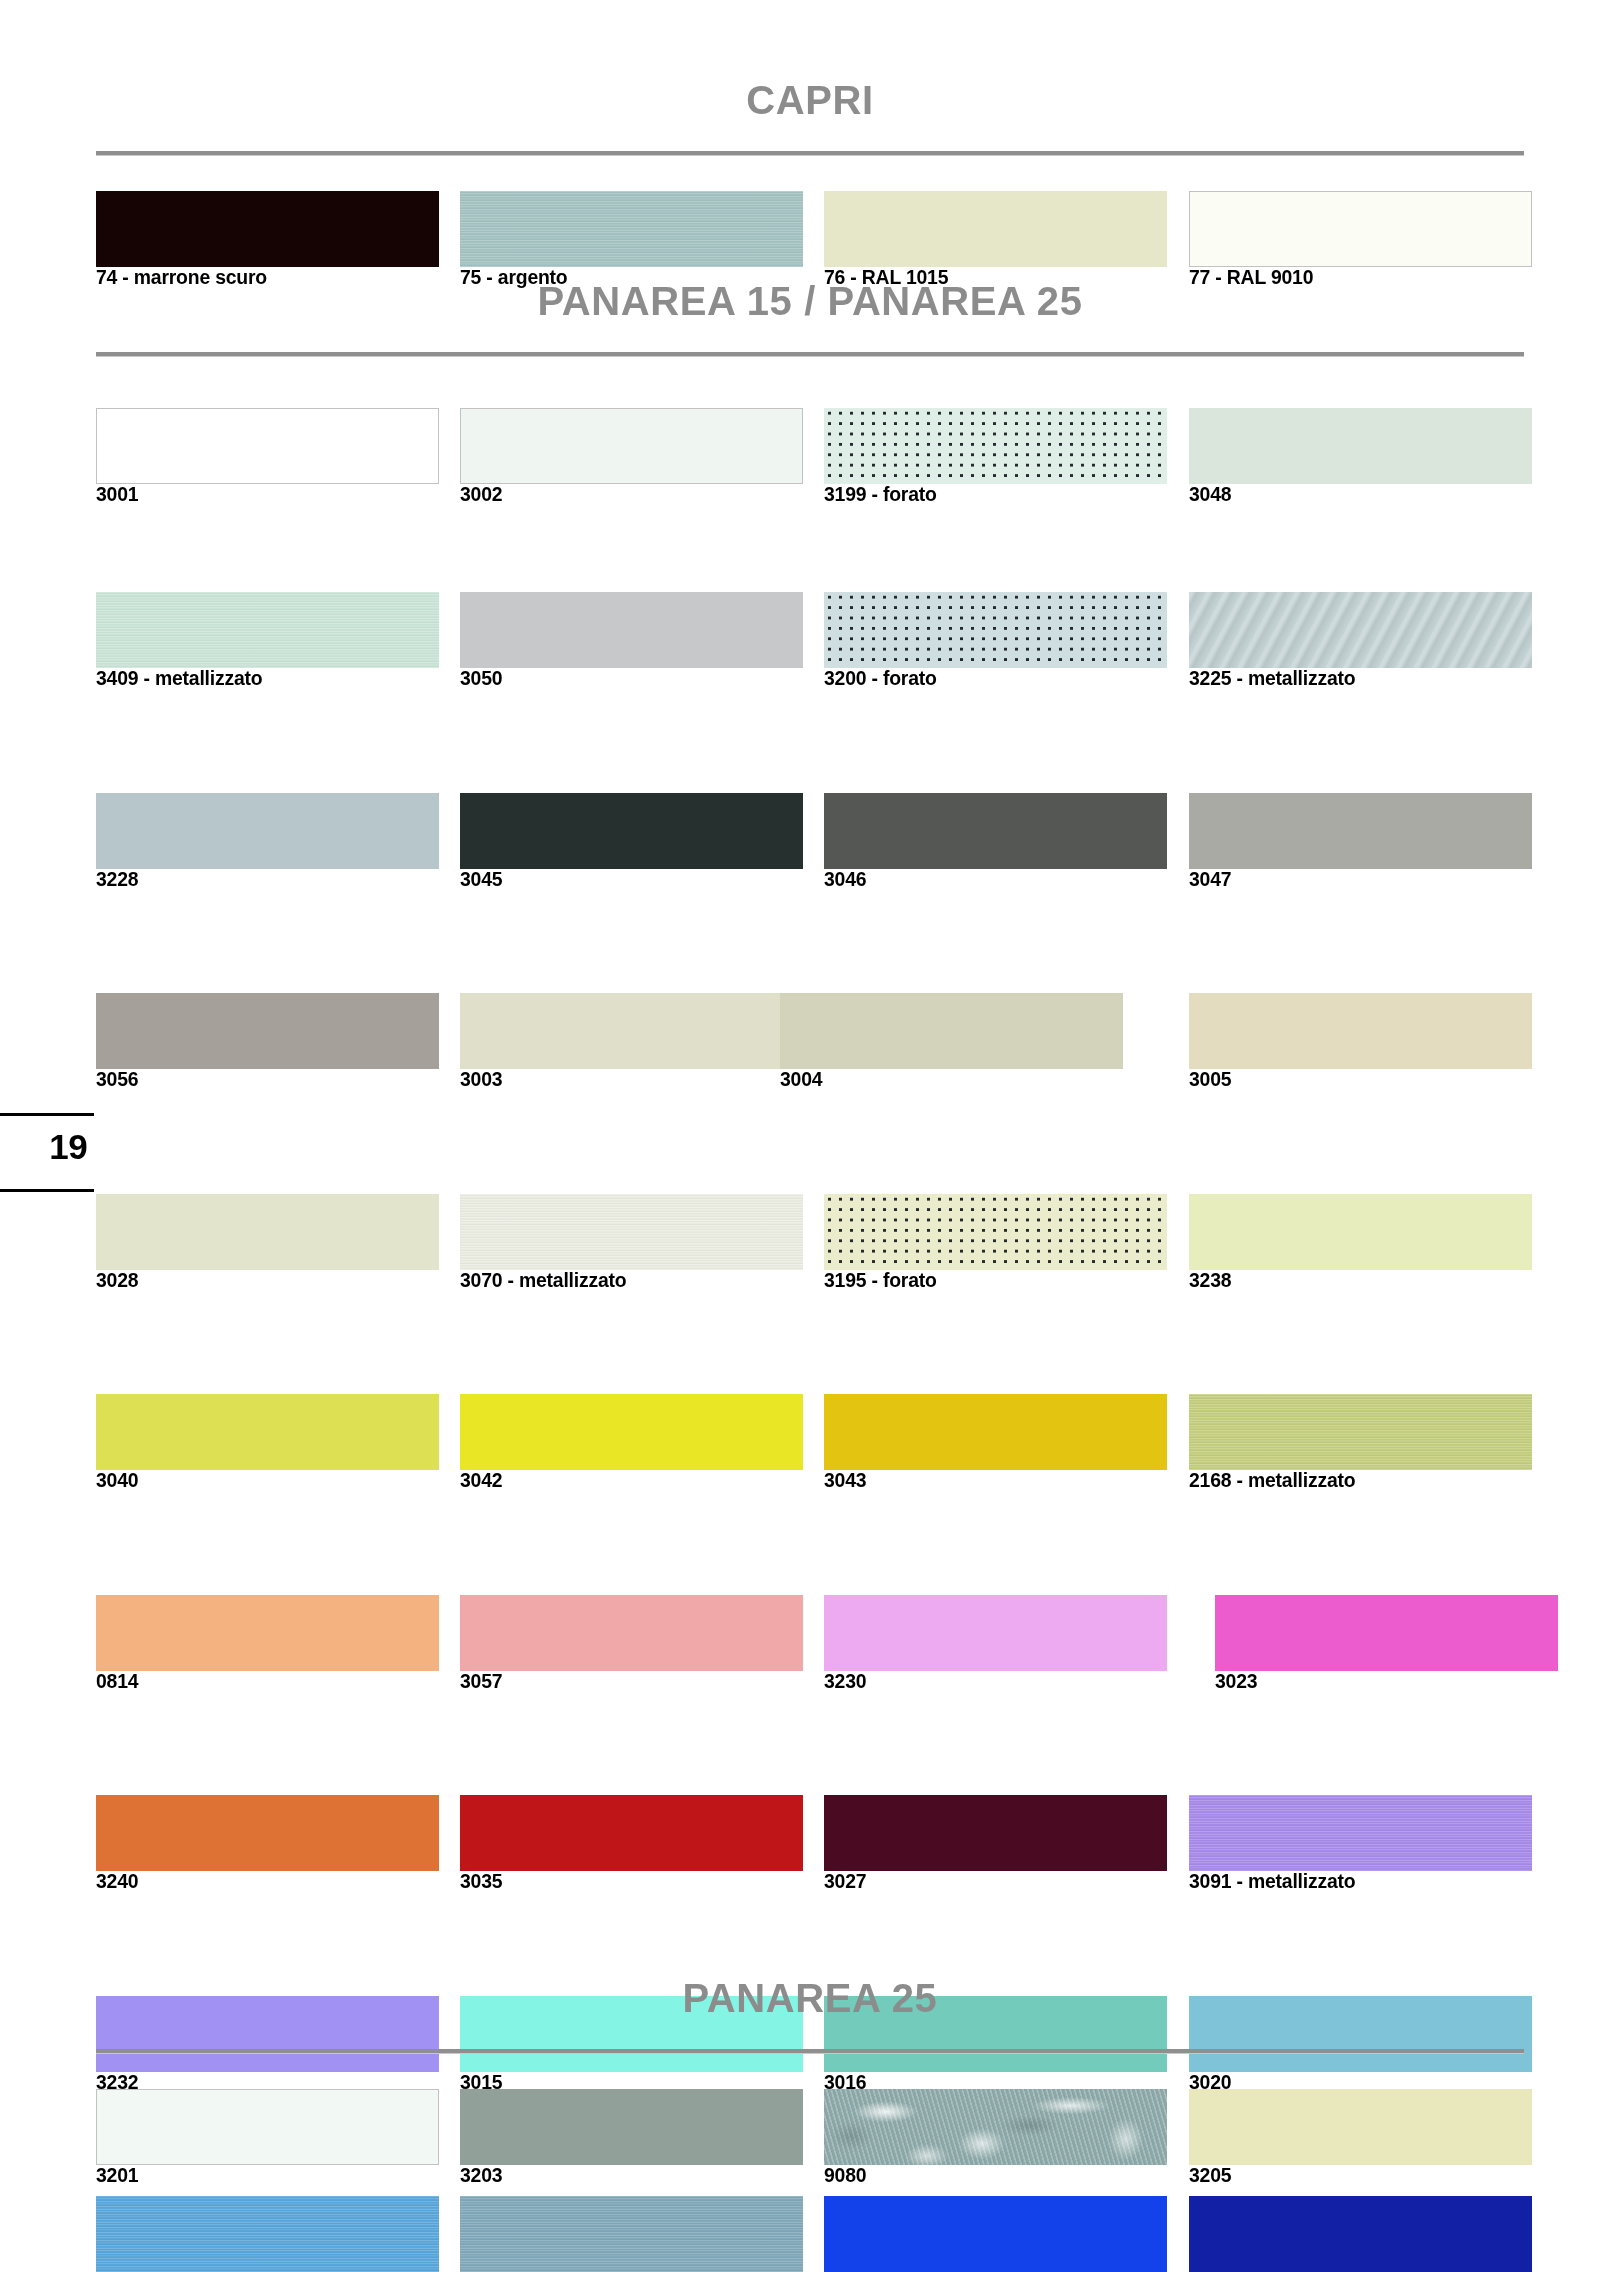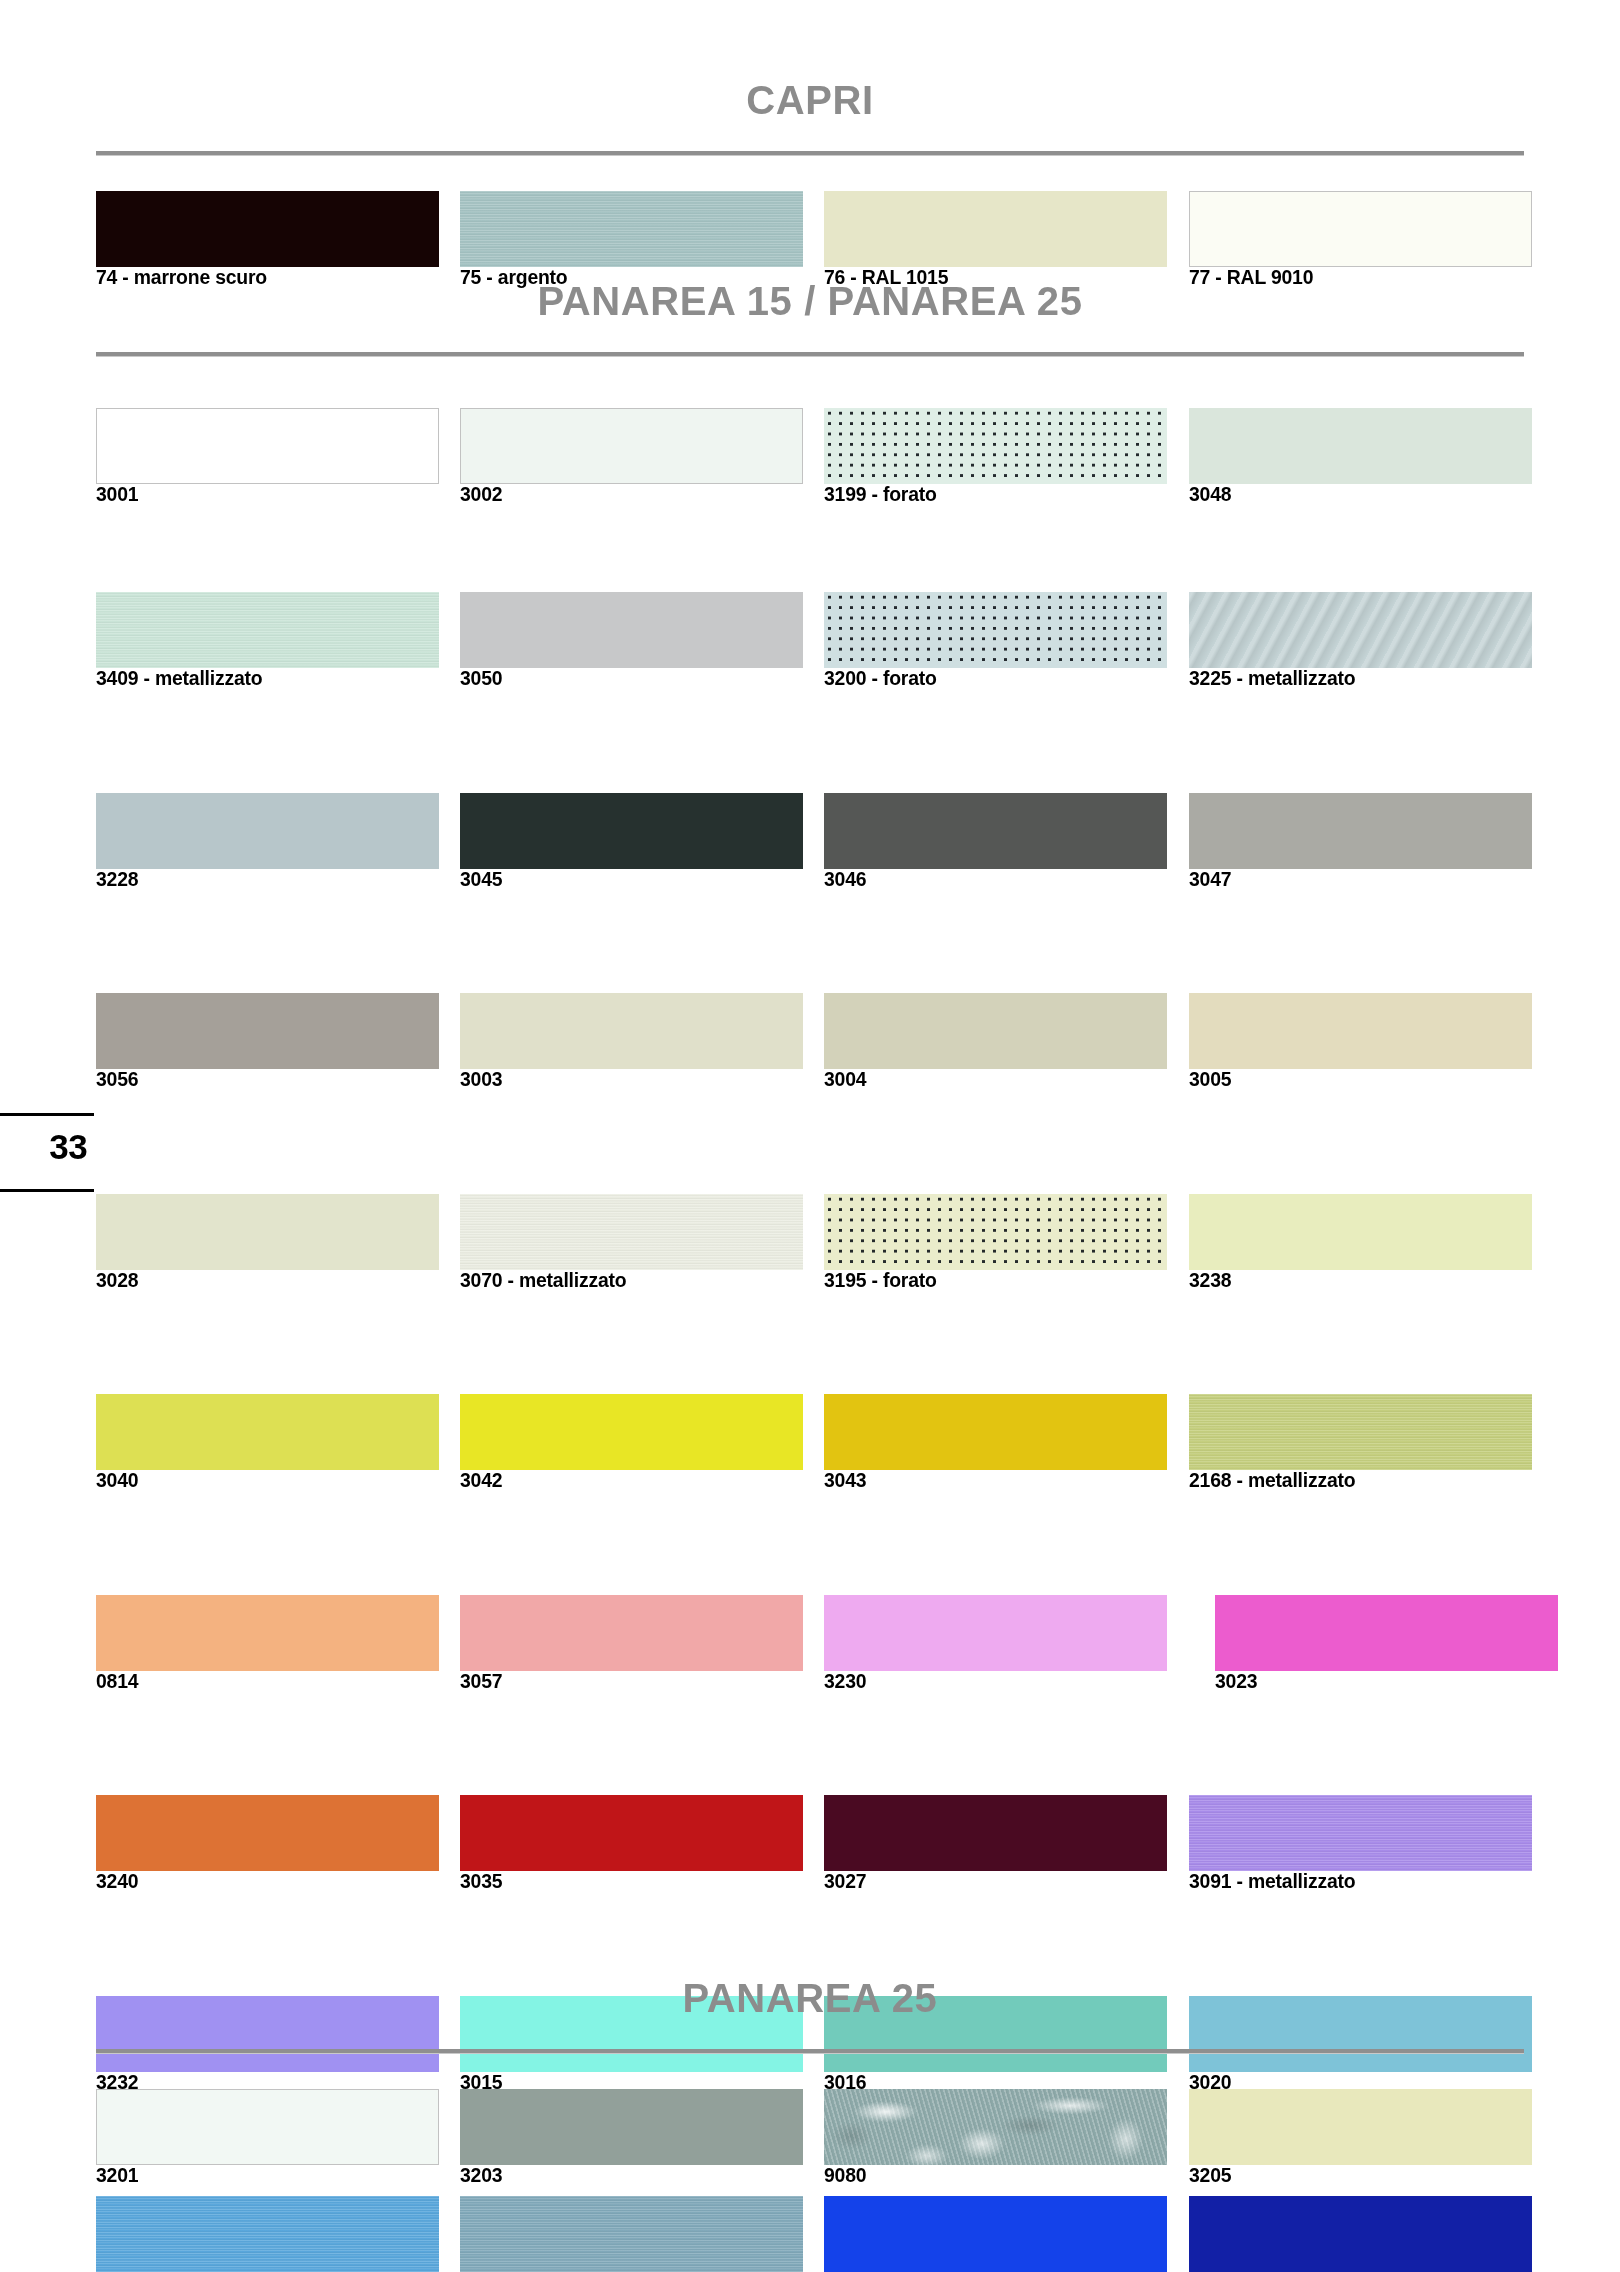--- a/index.html
+++ b/index.html
@@ -165,21 +165,21 @@
       repeating-linear-gradient(74deg, rgba(255,255,255,0.22) 0 1.3px, rgba(0,0,0,0.05) 1.9px, rgba(0,0,0,0) 4.5px);
   }
 </style>
 </head>
 <body>
 
 <div class="page">
 
   <div class="page-marker">
     <div class="rule top"></div>
-    <div class="num">33</div>
+    <div class="num">19</div>
     <div class="rule bot"></div>
   </div>
 
   <div id="sections-host">
       <div class="section" style="top: 78px;">
         <div class="section-title" style="top: 0px;">CAPRI</div>
         <div class="section-rule" style="top: 73px;"></div>
         <div class="grid" style="top: 113px;">
           <div class="row" style="top: 0px;">
             <div class="cell c0" style="left: 0px;">
@@ -261,21 +261,21 @@
           </div>
           <div class="row" style="top: 301px;">
             <div class="cell c0" style="left: 0px;">
               <div class="chip " style="background-color: rgb(165, 160, 153);"></div>
               <div class="chip-label">3056</div>
             </div>
             <div class="cell c1" style="left: 364px;">
               <div class="chip " style="background-color: rgb(224, 224, 202);"></div>
               <div class="chip-label">3003</div>
             </div>
-            <div class="cell c2" style="left: 728px;">
+            <div class="cell c2" style="left: 684px;">
               <div class="chip " style="background-color: rgb(211, 210, 186);"></div>
               <div class="chip-label">3004</div>
             </div>
             <div class="cell c3" style="left: 1093px;">
               <div class="chip " style="background-color: rgb(227, 220, 190);"></div>
               <div class="chip-label">3005</div>
             </div>
           </div>
           <div class="row" style="top: 402px;">
             <div class="cell c0" style="left: 0px;">

